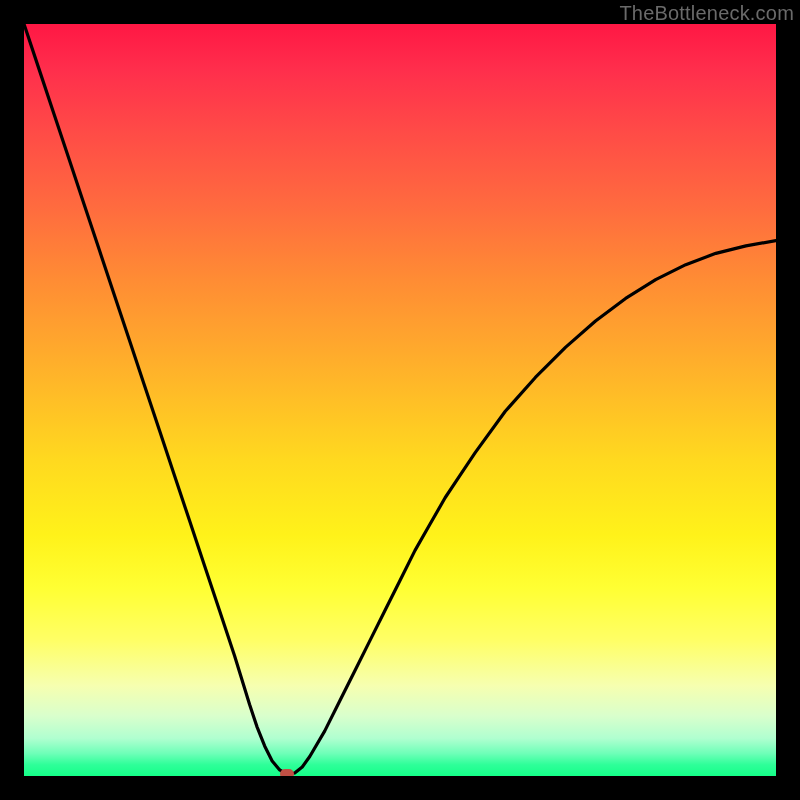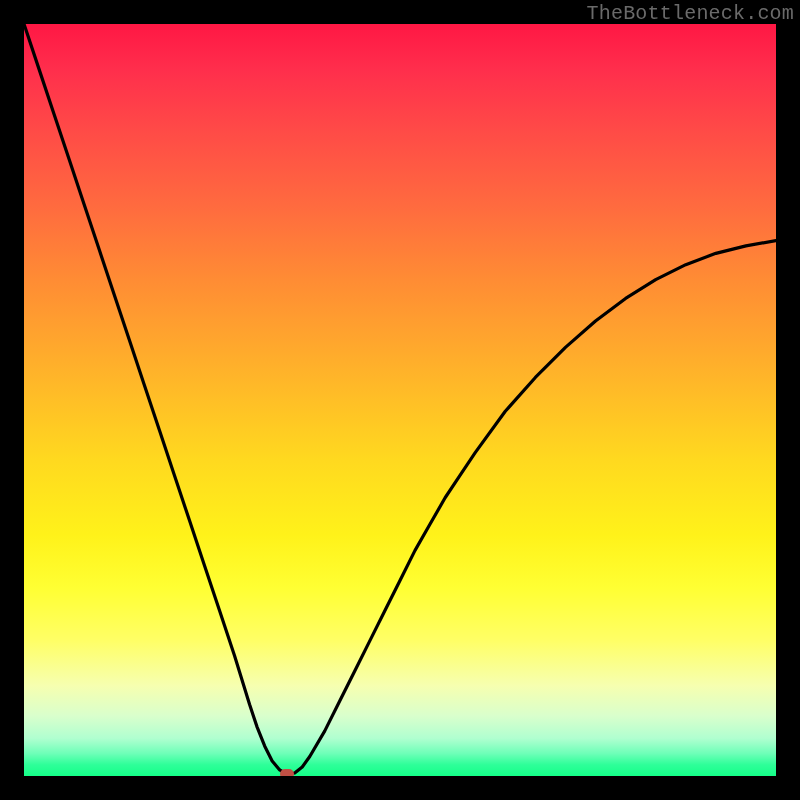--- a/index.html
+++ b/index.html
@@ -11,21 +11,20 @@
     background: #000000;
     font-family: Arial, Helvetica, sans-serif;
   }
   .frame {
     position: absolute;
     left: 0;
     top: 0;
     width: 800px;
     height: 800px;
     background: #000000;
-    font-family: Liberation Mono, monospace;
   }
   .plot-area {
     position: absolute;
     left: 24px;
     top: 24px;
     width: 752px;
     height: 752px;
     overflow: hidden;
   }
   .gradient-bg {

